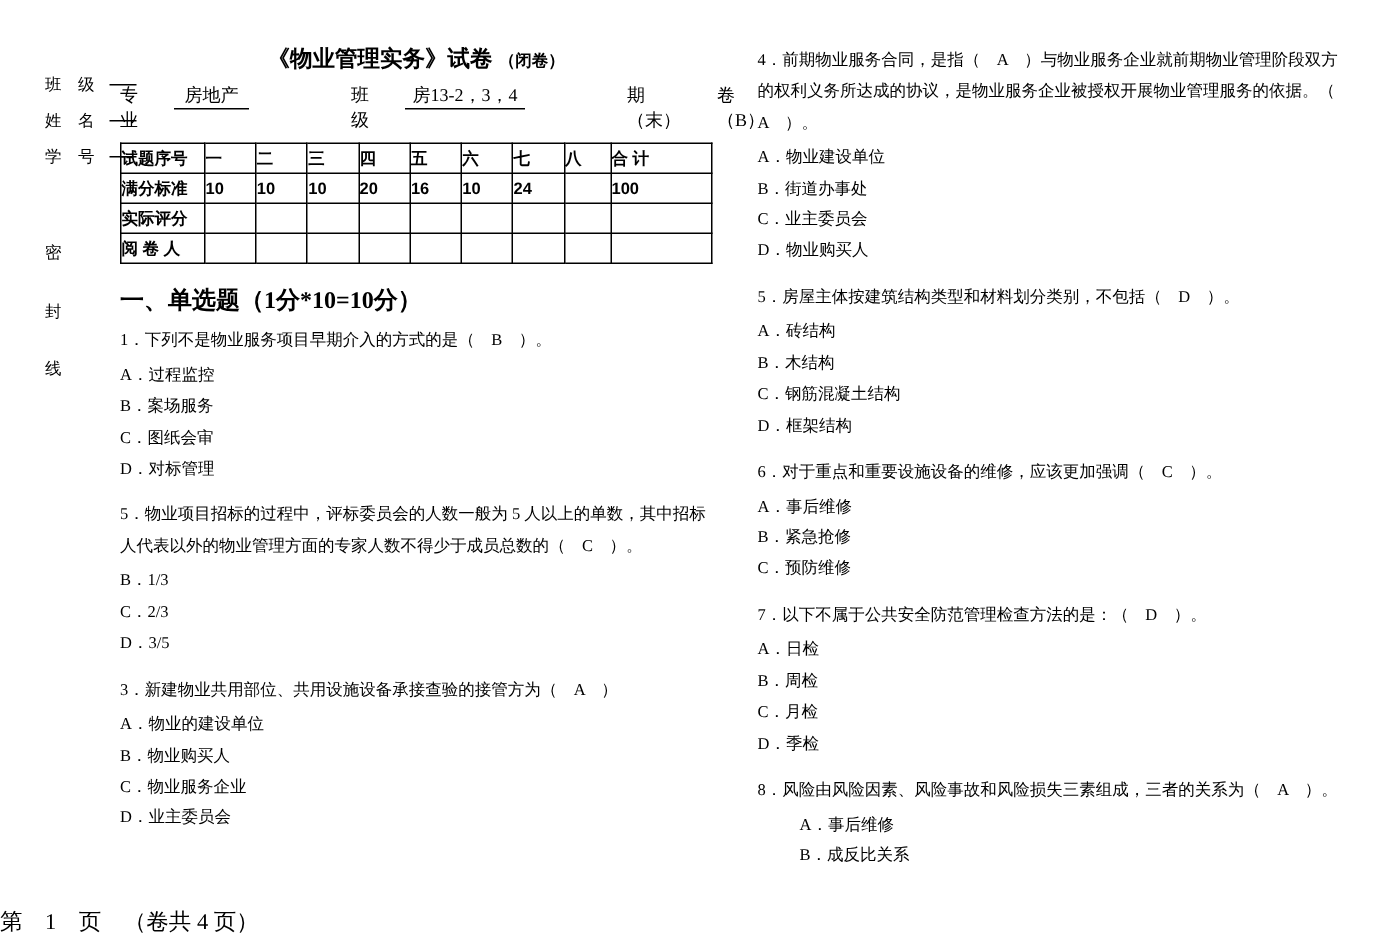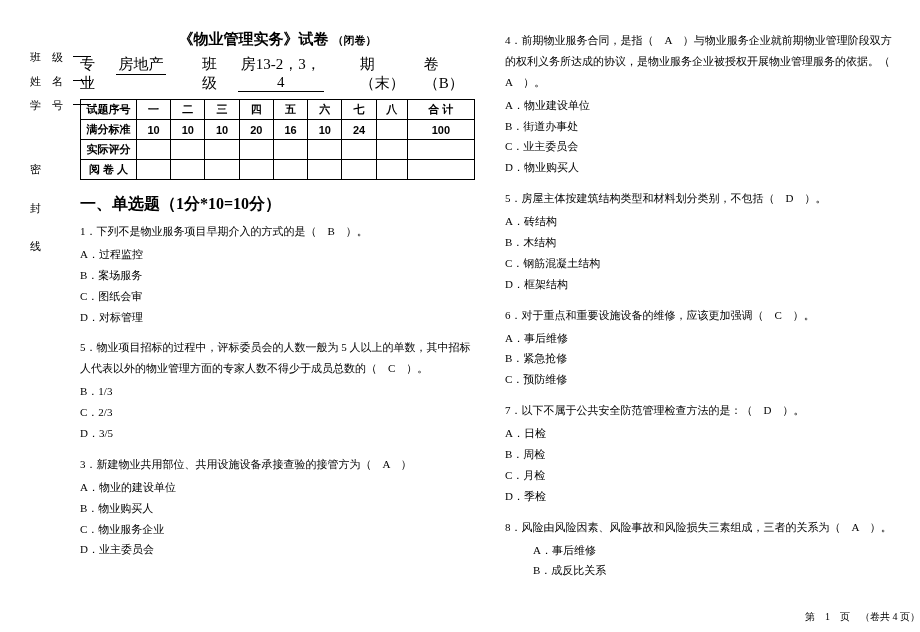--- a/index.html
+++ b/index.html
@@ -30,48 +30,47 @@
       line-height:3.5;
     }
     .columns {
       display:flex;
       gap:30px;
       margin-left:60px;
     }
     .col { width:395px; }
     .title-row { text-align:center; font-weight:bold; font-size:15px; margin-bottom:6px; font-family:"SimHei","黑体",sans-serif;}
     .title-row .sub { font-size:11px; font-weight:bold;}
-    .meta-row { font-size:15px; margin-bottom:6px; display:flex; gap:8px; align-items:baseline;}
+    .meta-row { font-size:12px; margin-bottom:6px; display:flex; gap:24px; align-items:baseline;}
     .meta-row .uline { border-bottom:1px solid #000; display:inline-block; min-width:50px; text-align:center; padding:0 2px;}
     table.score {
       border-collapse:collapse;
       width:100%;
       margin-bottom:14px;
       font-family:"SimHei","黑体",sans-serif;
       font-size:11px;
       font-weight:bold;
     }
     table.score td {
       border:1px solid #000;
-      text-align:center;
       height:20px;
       padding:2px 0;
     }
     table.score td.label { width:56px; }
     .section-title { font-weight:bold; font-size:16px; margin:10px 0 6px 0; }
     .question { margin-bottom:10px; line-height:1.9; }
     .q-stem { margin-bottom:2px; }
     .opt { margin-left:0; }
     .indent { padding-left:28px; }
     .footer {
       position:absolute;
       bottom:8px;
       width:100%;
-      text-align:right;
-      font-size:10px;
+      text-align:left;
+      font-size:15px;
       left:0;
     }
   </style>
 </head>
 <body>
 
 <div class="side-labels">
   <div class="vrow">
       <span>班　级</span>
       <span class="underline"></span>

